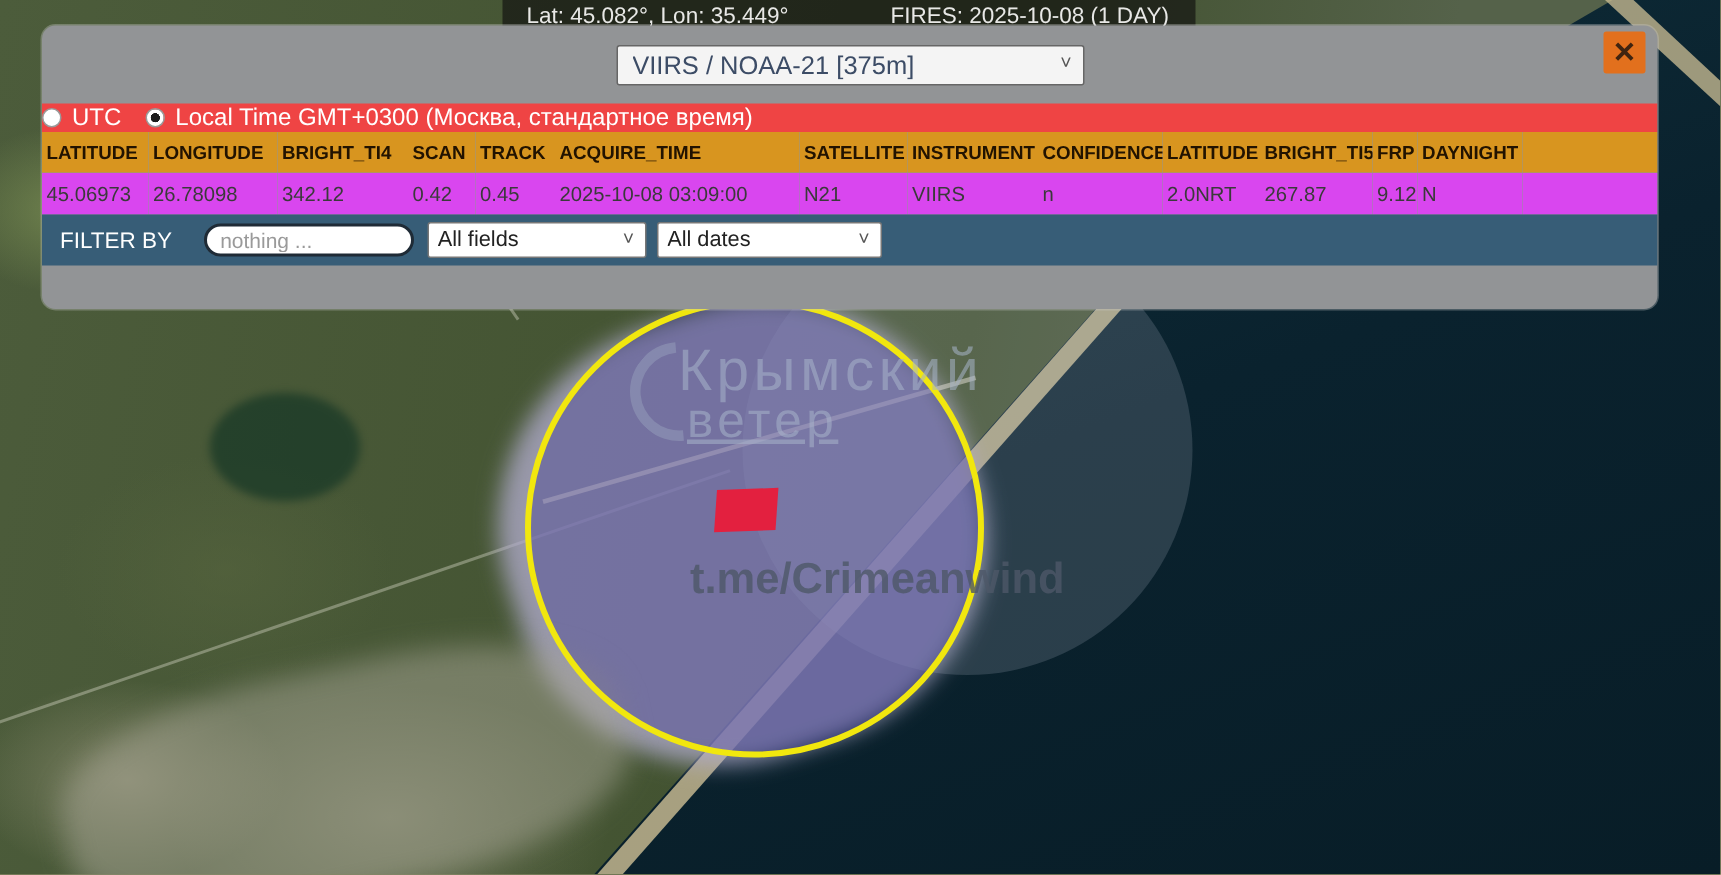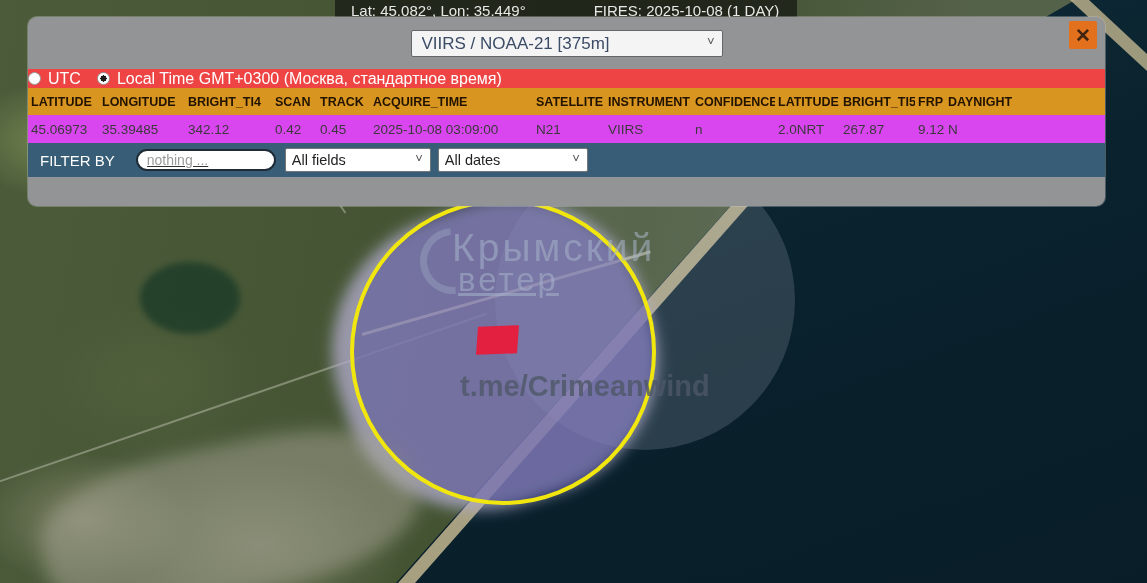--- a/index.html
+++ b/index.html
@@ -67,21 +67,21 @@
 
   table.grid { width:100%; border-collapse:collapse; table-layout:fixed; }
   .grid th { background:#d8951f; color:#221300; font-size:12.5px; font-weight:bold; text-align:left;
     height:27px; padding:0 0 0 3px; white-space:nowrap; overflow:hidden; }
   .grid td { background:#d946ef; color:#3a3a3a; font-size:13.5px; text-align:left;
     height:28px; padding:0 0 0 3px; white-space:nowrap; overflow:hidden; }
 
   .filter-bar { height:34px; background:#375d77; display:flex; align-items:center; padding-left:12px; }
   .filter-label { color:#fff; font-size:15px; margin-right:21px; white-space:nowrap; }
   .filter-input { width:140px; height:22px; border-radius:11px; border:2px solid #1f2b36; padding:0 9px;
-    font-size:14px; font-family:"Liberation Sans", sans-serif; background:#fff; color:#333;text-decoration:underline; }
+    font-size:14px; font-family:"Liberation Sans", sans-serif; background:#fff; color:#333; }
   .filter-input::placeholder { color:#9a9a9a; }
   .filter-sel { height:24px; font-size:14.5px; color:#222; background:#fff; border:1px solid #777; padding:0 24px 0 6px; }
   .fw1 { margin-left:9px; } .fw2 { margin-left:7px; }
   .f-fields { width:146px; } .f-dates { width:150px; }
 
   .panel-footer { flex:1; }
 
   .close-btn { position:absolute; top:4px; right:8px; width:28px; height:28px; background:#e2701d;
     color:#402410; font-size:19px; font-weight:bold; display:flex; align-items:center; justify-content:center;
     border-radius:2px; cursor:pointer; line-height:1; }
@@ -166,21 +166,21 @@
           <th>LATITUDE</th>
           <th>BRIGHT_TI5</th>
           <th>FRP</th>
           <th>DAYNIGHT</th>
           <th></th>
         </tr>
     </thead>
     <tbody>
       <tr>
           <td>45.06973</td>
-          <td>35.39485</td>
+          <td>26.78098</td>
           <td>342.12</td>
           <td>0.42</td>
           <td>0.45</td>
           <td>2025-10-08 03:09:00</td>
           <td>N21</td>
           <td>VIIRS</td>
           <td>n</td>
           <td>2.0NRT</td>
           <td>267.87</td>
           <td>9.12</td>

